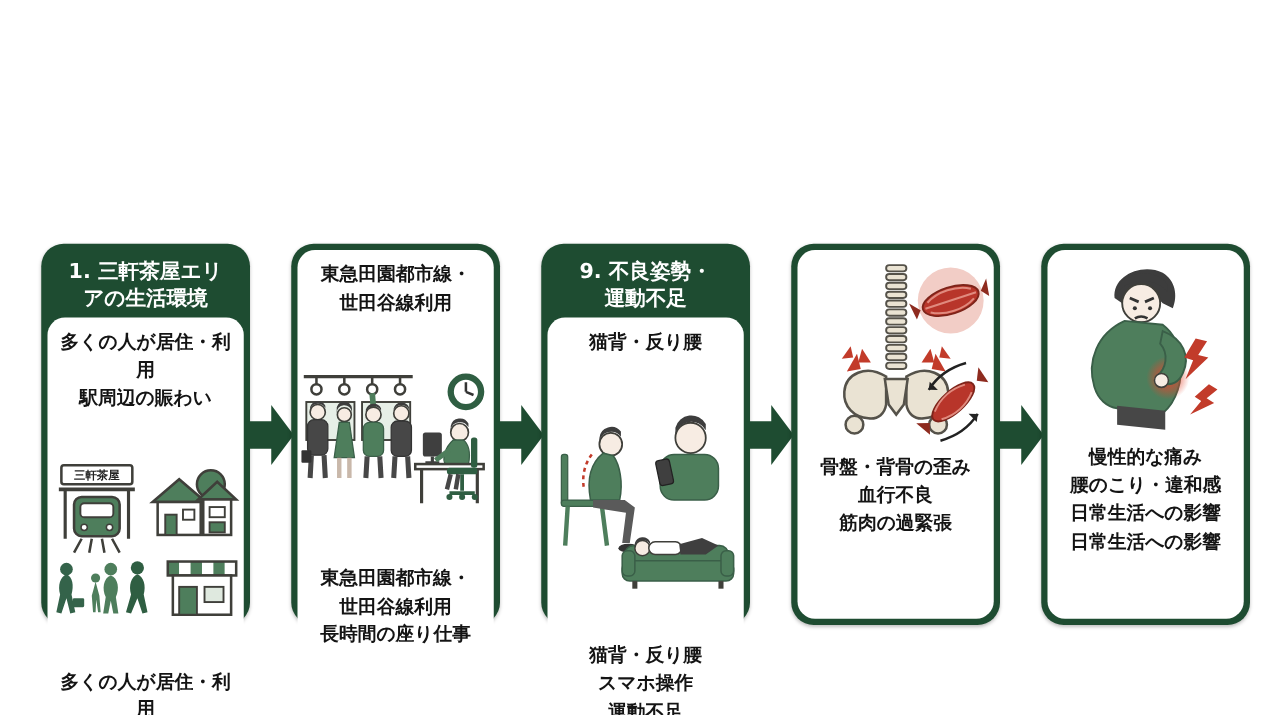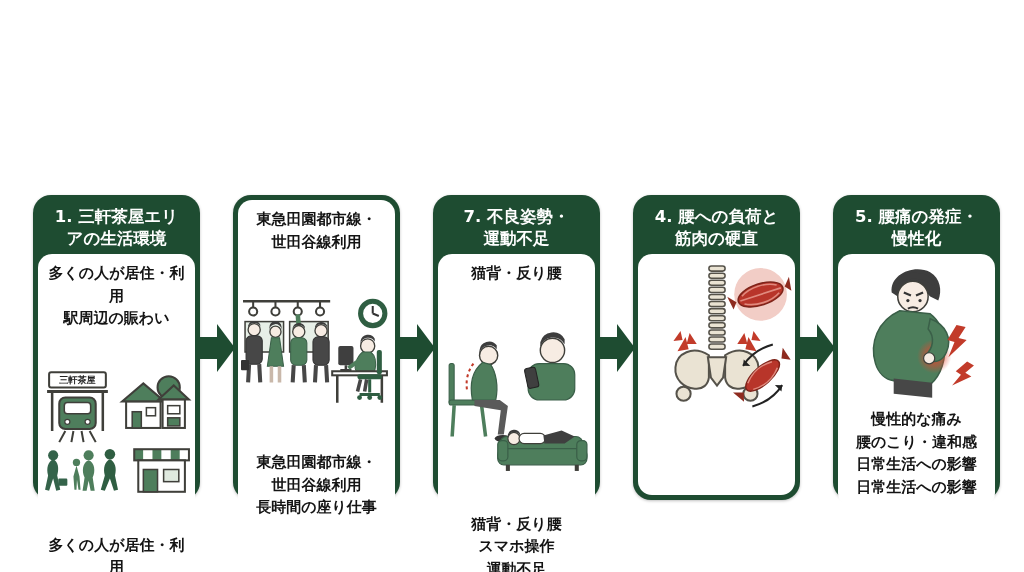--- a/index.html
+++ b/index.html
@@ -196,21 +196,21 @@
       </div>
     </div>
 
     <div class="arrow">
       <svg width="40" height="56" viewBox="0 0 40 56">
           <polygon points="0,17 20,17 20,4 38,28 20,52 20,39 0,39" fill="#1e4c31"></polygon>
         </svg>
     </div>
 
     <div class="card">
-      <div class="card-header">7. 不良姿勢・
+      <div class="card-header">9. 不良姿勢・
 運動不足</div>
       <div class="card-body">
         <div class="body-text">猫背・反り腰</div>
         <svg class="illo" width="152" height="148" viewBox="0 0 150 146">
           <g>
             <rect x="8" y="38" width="5" height="40" rx="2" fill="#4e7e5c" stroke="#3a5f48" stroke-width="1"></rect>
             <rect x="8" y="74" width="36" height="5" rx="2" fill="#4e7e5c" stroke="#3a5f48" stroke-width="1"></rect>
             <path d="M13 79 L11 110 M40 79 L44 110" stroke="#4e7e5c" stroke-width="3.5" fill="none"></path>
             <path d="M32 38 C26 46 24 56 26 66" stroke="#c23b2a" stroke-width="2" stroke-dasharray="3 3" fill="none"></path>
             <circle cx="47" cy="30" r="9" fill="#f7ece3" stroke="#3f3f3a" stroke-width="1.4"></circle>
@@ -246,22 +246,20 @@
       </div>
     </div>
 
     <div class="arrow">
       <svg width="40" height="56" viewBox="0 0 40 56">
           <polygon points="0,17 20,17 20,4 38,28 20,52 20,39 0,39" fill="#1e4c31"></polygon>
         </svg>
     </div>
 
     <div class="card">
-      <div class="card-header">4. 腰への負荷と
-筋肉の硬直</div>
       <div class="card-body stack-top">
         <svg class="illo" width="152" height="150" viewBox="0 0 150 148">
           <g>
             <g fill="#eae3d3" stroke="#55524a" stroke-width="1.5">
               <rect x="67" y="4" width="16" height="5" rx="2.5"></rect>
               <rect x="67" y="11" width="16" height="5" rx="2.5"></rect>
               <rect x="67" y="18" width="16" height="5" rx="2.5"></rect>
               <rect x="67" y="25" width="16" height="5" rx="2.5"></rect>
               <rect x="67" y="32" width="16" height="5" rx="2.5"></rect>
               <rect x="67" y="39" width="16" height="5" rx="2.5"></rect>
@@ -303,32 +301,33 @@
             <polygon points="-25,0 -33,-7 -31,7" fill="#8e2b1f"></polygon>
             <polygon points="25,0 33,-7 31,7" fill="#8e2b1f"></polygon>
             <ellipse cx="0" cy="0" rx="21" ry="8.5" fill="#b8352a" stroke="#7e241a" stroke-width="1.5"></ellipse>
             <path d="M-16 -4 C-6 -9 6 -9 16 -4 M-16 4 C-6 9 6 9 16 4" stroke="#e08a7e" stroke-width="1.5" fill="none"></path>
             <path d="M-28 16 Q-10 25 8 20" stroke="#222" stroke-width="2" fill="none"></path>
             <polygon points="8,20 2,16 4,25" fill="#222" transform="rotate(10 8 20)"></polygon>
             <path d="M28 -16 Q10 -25 -8 -20" stroke="#222" stroke-width="2" fill="none"></path>
             <polygon points="-8,-20 -2,-16 -4,-25" fill="#222" transform="rotate(10 -8 -20)"></polygon>
           </g>
         </svg>
+        <div class="body-text">骨盤・背骨の歪み
+血行不良
+筋肉の過緊張</div>
       </div>
     </div>
 
     <div class="arrow">
       <svg width="40" height="56" viewBox="0 0 40 56">
           <polygon points="0,17 20,17 20,4 38,28 20,52 20,39 0,39" fill="#1e4c31"></polygon>
         </svg>
     </div>
 
     <div class="card">
-      <div class="card-header">5. 腰痛の発症・
-慢性化</div>
       <div class="card-body stack-top">
         <svg class="illo" width="152" height="142" viewBox="0 0 150 140">
           <defs>
             <radialGradient id="painGrad" cx="50%" cy="50%" r="50%">
               <stop offset="0%" stop-color="#e2472f" stop-opacity="0.95"></stop>
               <stop offset="60%" stop-color="#e2472f" stop-opacity="0.45"></stop>
               <stop offset="100%" stop-color="#e2472f" stop-opacity="0"></stop>
             </radialGradient>
           </defs>
           <g>

